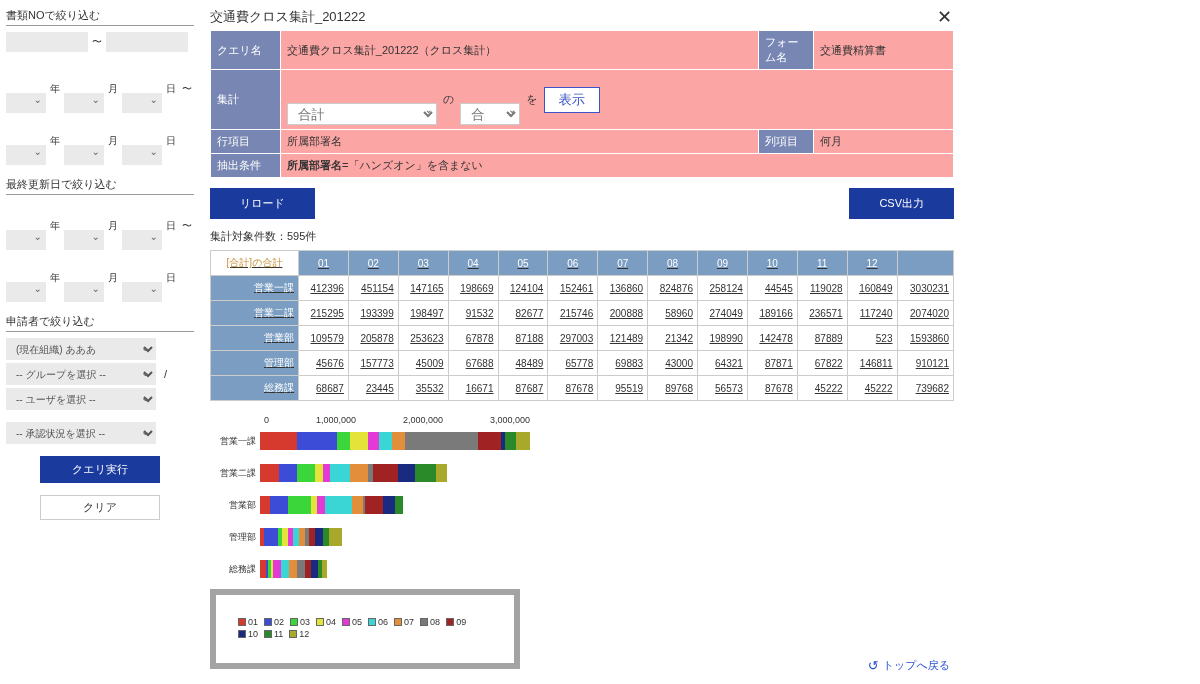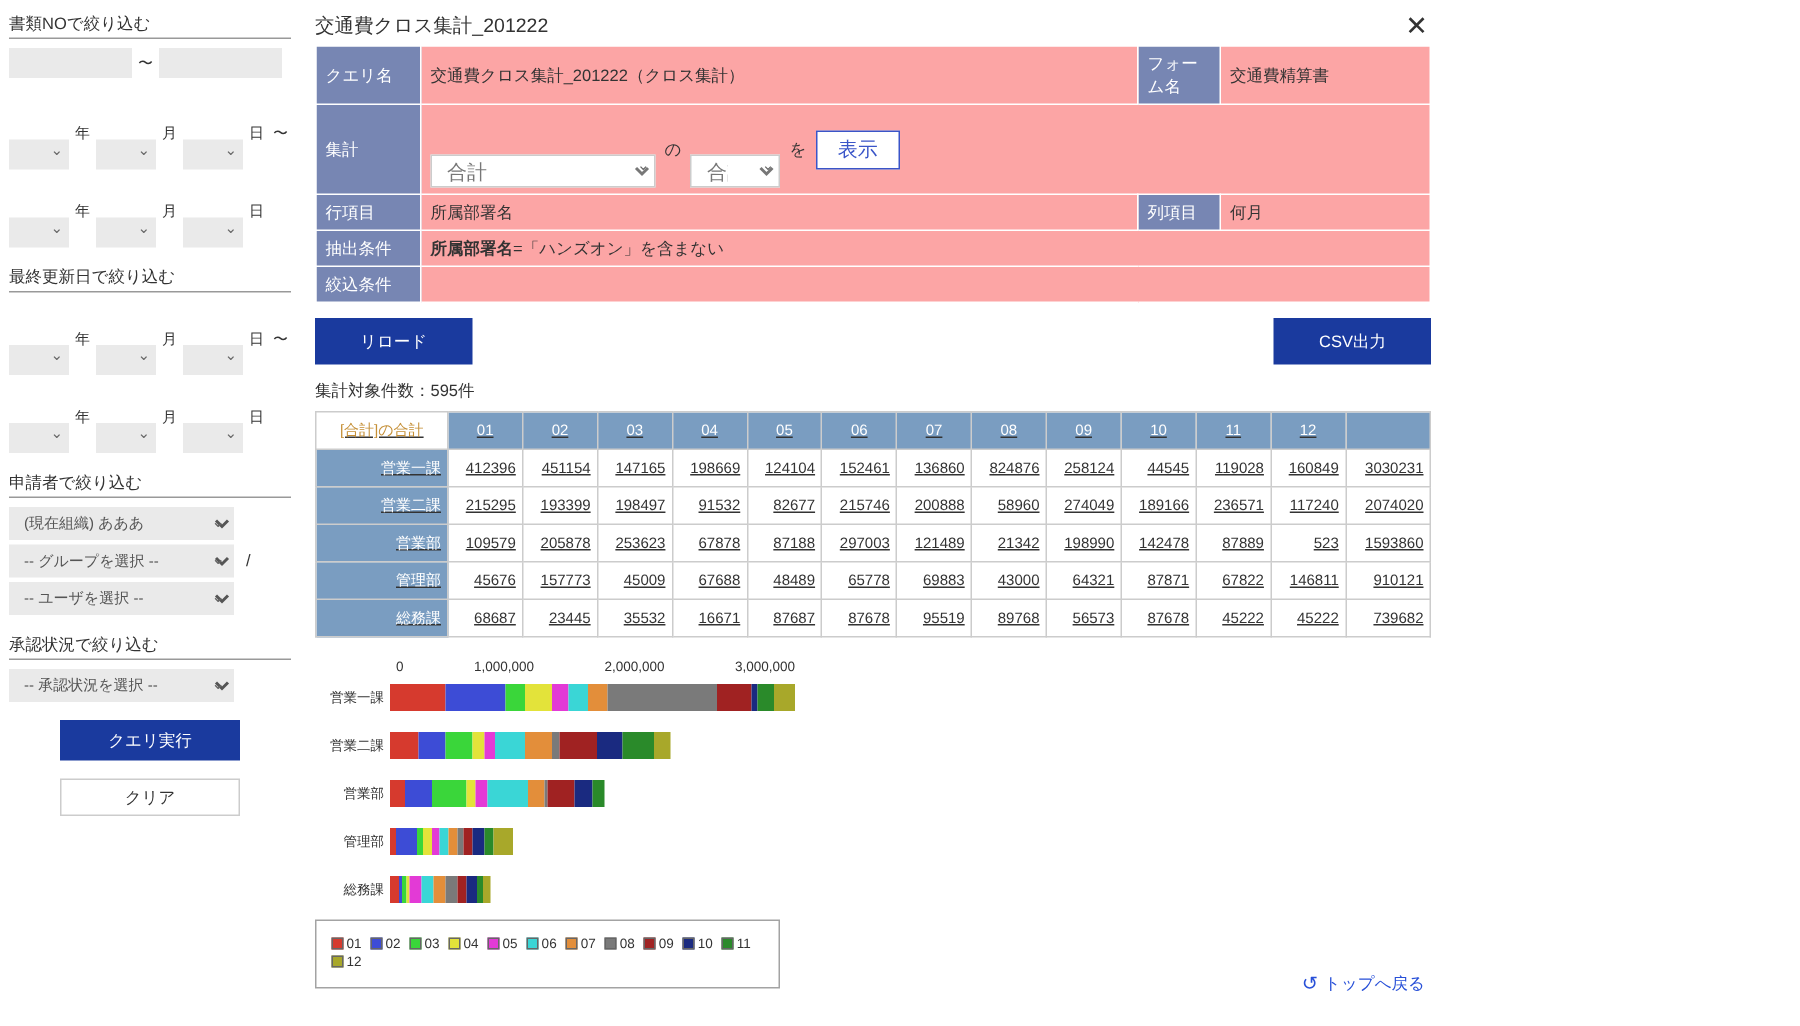--- a/index.html
+++ b/index.html
@@ -38,21 +38,21 @@
 .data-table th { background: #7a9dc1; color: #fff; font-weight: normal; text-align:center; }
 .corner-cell { background: #fff !important; color: #c58f36 !important; text-align: center !important; }
 .row-label { background: #7a9dc1; color: #fff; text-align: right; width: 88px; }
 .total-row td { background: #f5f5f5; }
 .chart-area { margin-top: 14px; width: 320px; }
 .chart-axis { display: flex; font-size: 9px; color: #333; padding-left: 54px; justify-content: space-between; margin-bottom: 2px;}
 .chart-row { display: flex; align-items: center; height: 28px; margin-bottom: 4px; }
 .chart-lbl { width: 50px; font-size: 9px; text-align: right; padding-right: 4px; }
 .bar-track { flex: 1; display: flex; height: 18px; position: relative; }
 .seg { height: 100%; }
-.legend-box { border: 1px solid #a3a3a3; padding: 10px; margin-top: 6px; width: 310px; font-size: 9px; }
+.legend-box { border: 6px solid #a3a3a3; padding: 22px; margin-top: 6px; width: 310px; font-size: 9px; }
 .legend-item { display: inline-flex; align-items: center; margin-right: 6px; margin-bottom:2px;}
 .legend-sw { width: 8px; height: 8px; margin-right: 2px; border:1px solid #666;}
 .back-top { position: absolute; bottom: 6px; right: 14px; color: #2850d8; font-size: 11px; display:flex; align-items:center; gap:4px; cursor:pointer;}
 .back-top::before { content:"↺"; font-size:13px;}
 .slash { margin-left:6px; }
 </style>
 </head>
 <body>
 
 <div class="page">
@@ -115,21 +115,20 @@
       <div class="filter-row">
           <span class="wide-select-wrap"><select class="wide-select"><option>-- グループを選択 --</option></select></span>
           <span class="slash">/</span>
         </div>
       <div class="filter-row">
           <span class="wide-select-wrap"><select class="wide-select"><option>-- ユーザを選択 --</option></select></span>
         </div>
     </div>
 
     <div class="filter-section">
-      <div class="filter-title">承認状況で絞り込む</div>
       <div class="filter-row">
           <span class="wide-select-wrap"><select class="wide-select"><option>-- 承認状況を選択 --</option></select></span>
         </div>
     </div>
 
     <button class="btn-primary">クエリ実行</button>
     <button class="btn-secondary">クリア</button>
   </aside>
 
   <main class="main">
@@ -159,24 +158,20 @@
       <tr>
         <td class="meta-label">行項目</td>
         <td class="meta-val">所属部署名</td>
         <td class="meta-label2">列項目</td>
         <td class="meta-val">何月</td>
       </tr>
       <tr>
         <td class="meta-label">抽出条件</td>
         <td class="meta-val" colspan="3"><b>所属部署名</b><span>=「ハンズオン」を含まない</span></td>
       </tr>
-      <tr>
-        <td class="meta-label">絞込条件</td>
-        <td class="meta-val" colspan="3"></td>
-      </tr>
     </tbody>
       </table>
 
     <div class="action-row">
       <button class="btn-blue">リロード</button>
       <button class="btn-blue">CSV出力</button>
     </div>
 
     <div class="count-label">集計対象件数：595件</div>
 

